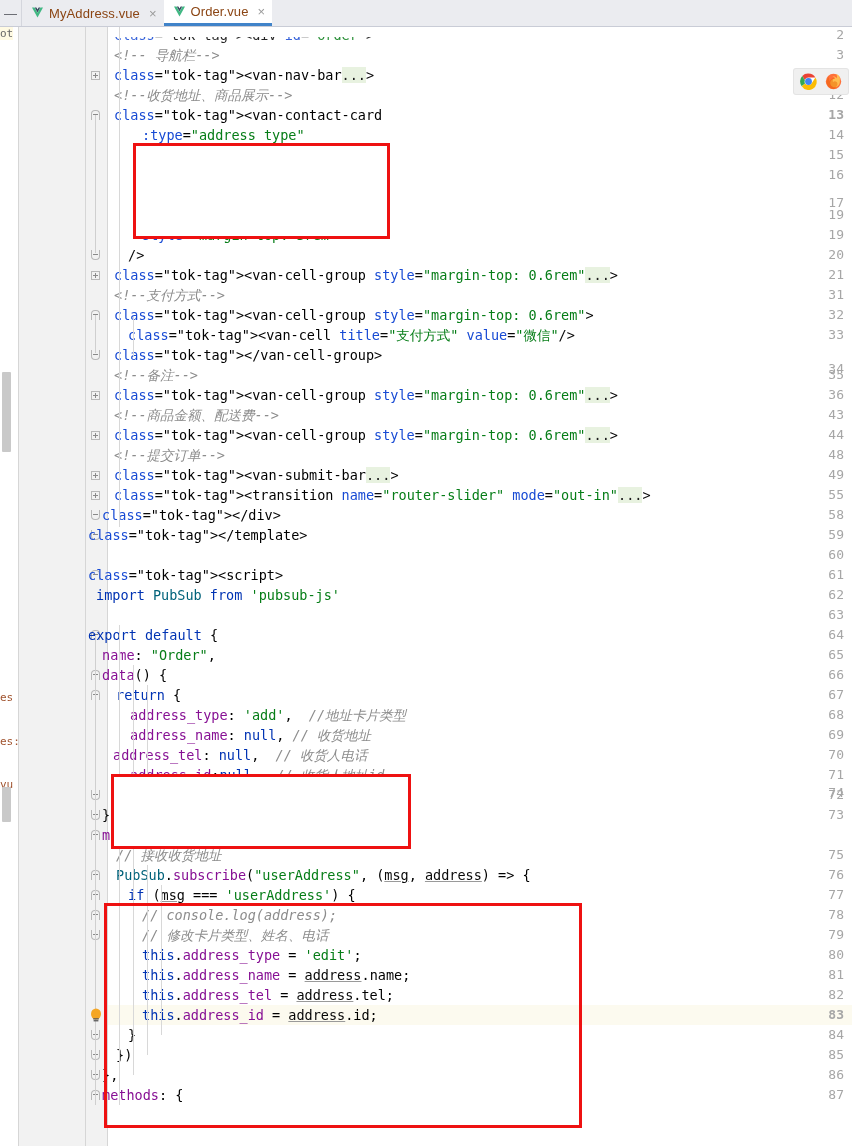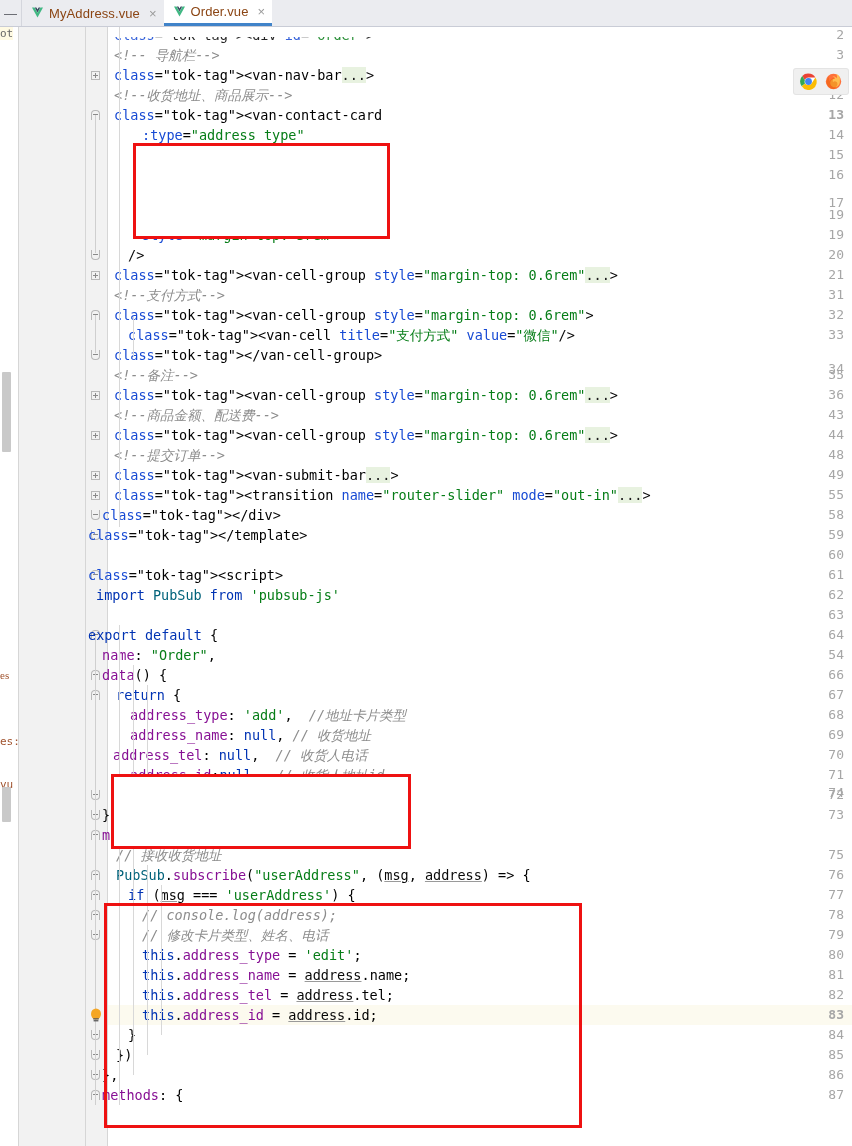--- a/index.html
+++ b/index.html
@@ -243,21 +243,21 @@
       </span>
       <span class="tab-label">Order.vue</span>
       <span class="tab-close">×</span>
     </div>
   </div>
 
   <div class="editor">
 
     <div class="left-strip">
       <div class="strip-frag hl" style="top:0px;">ot</div>
-      <div class="strip-frag" style="top:642px;font-family:Liberation Serif, serif;">es</div>
+      <div class="strip-frag" style="top:664px;">es</div>
       <div class="strip-frag" style="top:708px;">es:</div>
       <div class="strip-frag" style="top:751px;">vu</div>
       <div class="strip-scroll" style="top:345px;height:80px;"></div>
       <div class="strip-scroll" style="top:760px;height:35px;"></div>
     </div>
 
     <div class="row-hl-gutter" style="top:978px;"></div>
     <div class="row-hl-code" style="top:978px;"></div>
 
     <div class="gutter"></div>
@@ -362,21 +362,21 @@
         <div class="cl" style="top: 538px; left: 88px;"><span <span="" class="tok-attr">class</span><span class="tok-plain">=</span>"tok-tag"&gt;&lt;script<span class="tok-plain">&gt;</span></div>
         <div class="ln" style="top: 558px;">62</div>
         <div class="cl" style="top: 558px; left: 96px;"><span class="tok-kw">import</span> <span class="tok-fn">PubSub</span> <span class="tok-kw">from</span> <span class="tok-str">'pubsub-js'</span></div>
         <div class="ln" style="top: 578px; margin-left: 47px;">63</div>
         <div class="cl" style="top: 578px; left: 108px;"></div>
         <div class="ln" style="top: 598px;">64</div>
         <div class="fh top" style="position: absolute; left: 91px; top: 603px;">
           <div class="cap" style="border-radius:4px 4px 0 0;border-bottom:none;border-top:1px solid #b8b8b8;"></div>
         </div>
         <div class="cl" style="top: 598px; left: 88px;"><span class="tok-kw">export</span> <span class="tok-kw">default</span> {</div>
-        <div class="ln" style="top: 618px;">54</div>
+        <div class="ln" style="top: 618px;">65</div>
         <div class="cl" style="top: 618px; left: 102px;"><span class="tok-prop">name</span>: <span class="tok-str">"Order"</span>,</div>
         <div class="ln" style="top: 638px;">66</div>
         <div class="fh top" style="position: absolute; left: 91px; top: 643px;">
           <div class="cap" style="border-radius:4px 4px 0 0;border-bottom:none;border-top:1px solid #b8b8b8;"></div>
         </div>
         <div class="cl" style="top: 638px; left: 102px;"><span class="tok-prop">data</span>() {</div>
         <div class="ln" style="top: 658px;">67</div>
         <div class="fh top" style="position: absolute; left: 91px; top: 663px;">
           <div class="cap" style="border-radius:4px 4px 0 0;border-bottom:none;border-top:1px solid #b8b8b8;"></div>
         </div>

